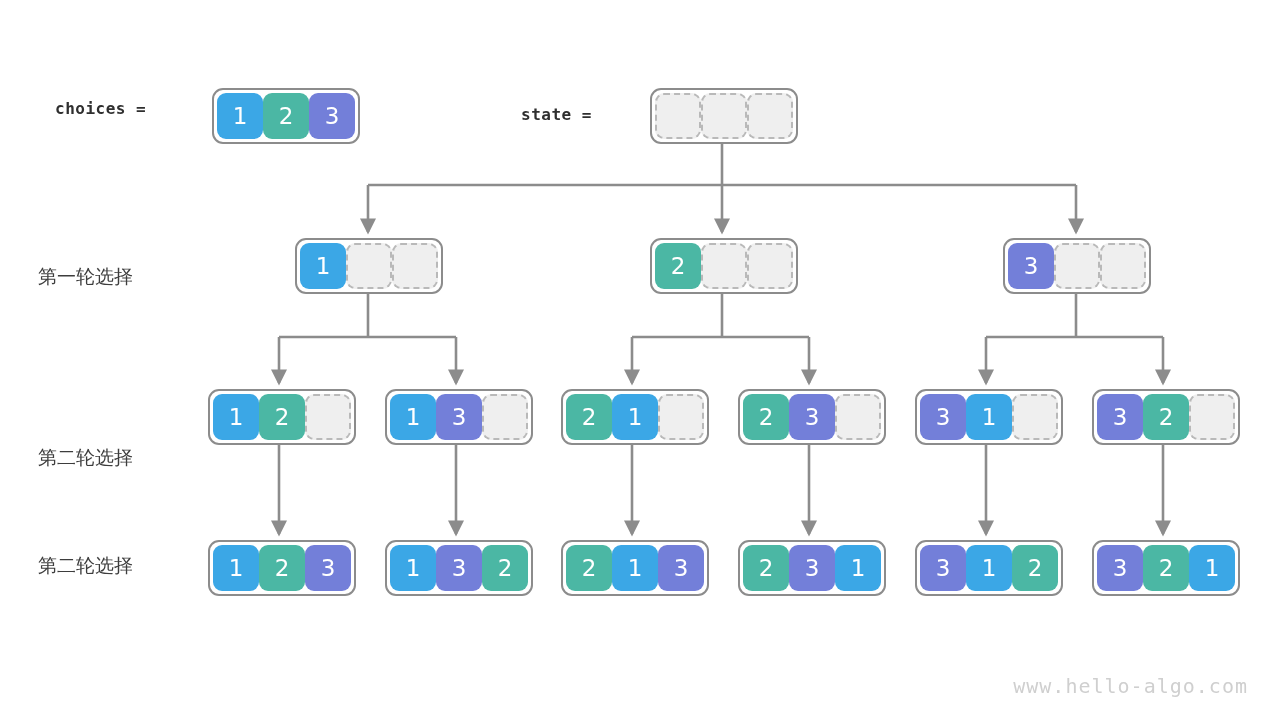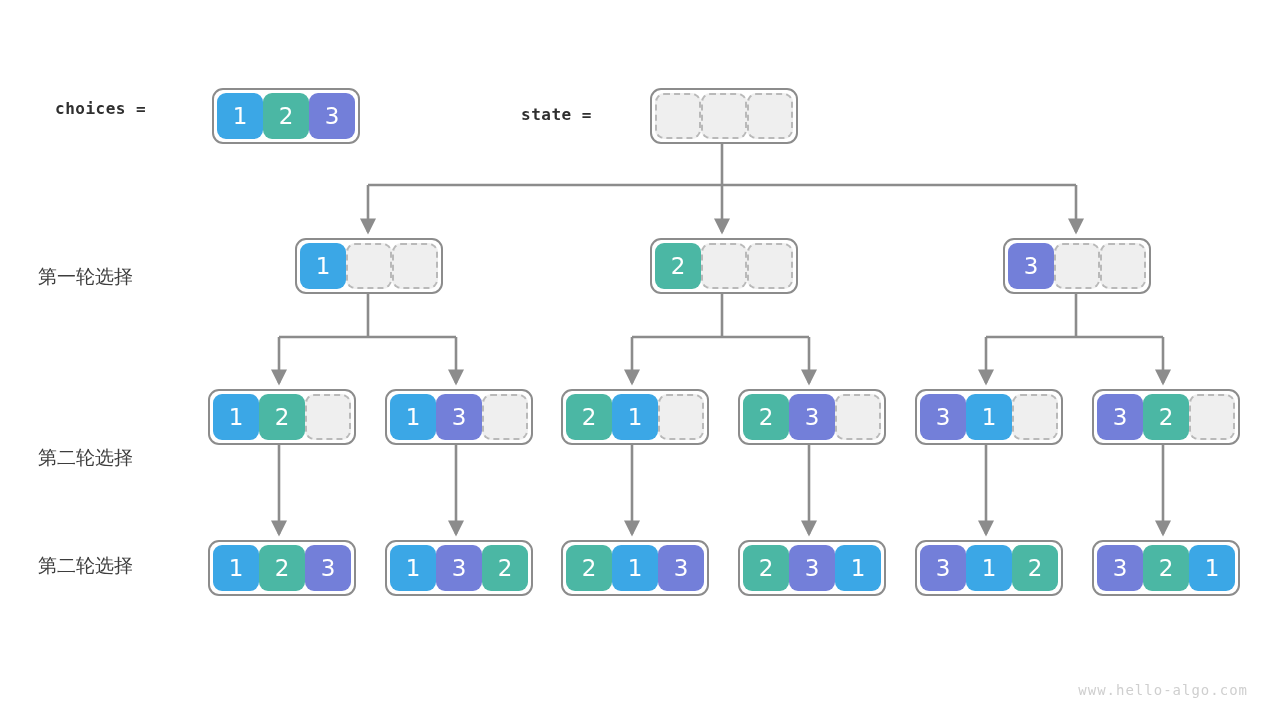--- a/index.html
+++ b/index.html
@@ -84,21 +84,21 @@
   .cell.c1 { background: #3ba7e6; }
   .cell.c2 { background: #4bb7a4; }
   .cell.c3 { background: #737fd9; }
 
   
   .watermark {
     position: absolute;
     right: 32px;
     bottom: 22px;
     font-family: "DejaVu Sans Mono", "Liberation Mono", monospace;
-    font-size: 14px;
+    font-size: 20px;
     color: #cfcfcf;
     letter-spacing: 1px;
     white-space: nowrap;
   }
 </style>
 </head>
 <body>
 
 <div id="canvas">
 

